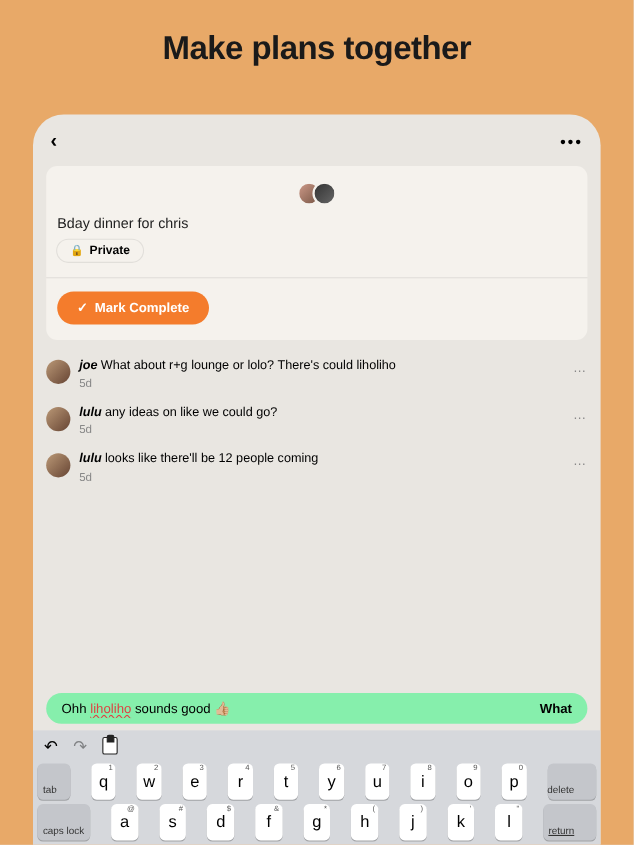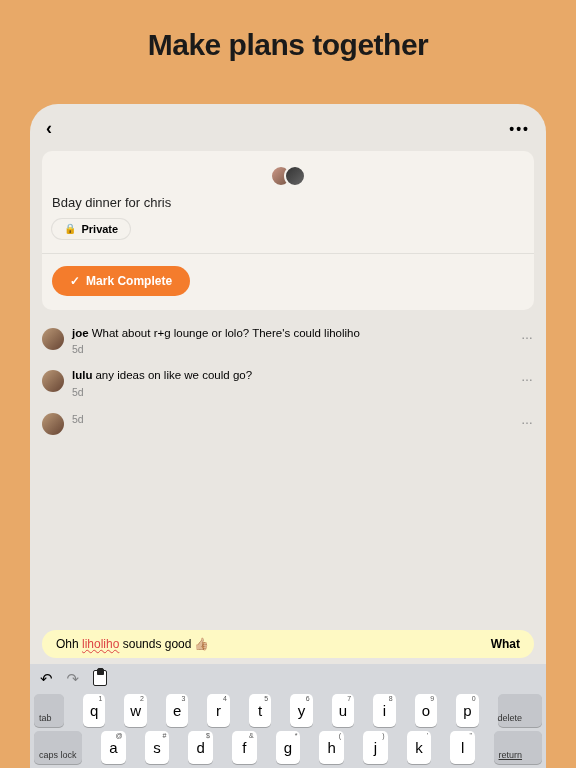--- a/index.html
+++ b/index.html
@@ -109,27 +109,27 @@
     gap: 8px;
     padding: 6px 0;
   }
   .c-av {
     width: 22px; height: 22px; border-radius: 50%;
     background: linear-gradient(135deg,#b97,#643);
     flex-shrink: 0;
     margin-top: 2px;
   }
   .c-body { flex: 1; font-size: 11.5px; line-height: 1.35; }
-  .c-user { font-weight: 700; margin-right: 3px;}
+  .c-user { font-weight: 700; margin-right: 3px; font-style: italic;}
   .c-time { color: #888; font-size: 10.5px; margin-top: 1px; }
   .c-dots { color: #888; font-size: 12px; letter-spacing: 1px; cursor:pointer; padding-top:2px;}
   .spacer { flex: 1; }
   .compose {
     margin: 6px 12px;
-    background: #fef9c3;
+    background: #86efac;
     border-radius: 18px;
     display: flex;
     align-items: center;
     padding: 7px 14px;
     font-size: 12px;
   }
   .compose-text { flex:1; }
   .hili { color: #d44; text-decoration: underline wavy #d44 1px; text-decoration-skip-ink: none;}
   .post-btn { font-weight: 700; cursor: pointer; }
   .kbrow-tools {
@@ -226,20 +226,21 @@
         <div class="c-av"></div>
         <div class="c-body">
           <div><span class="c-user">lulu</span><span>any ideas on like we could go?</span></div>
           <div class="c-time">5d</div>
         </div>
         <div class="c-dots">…</div>
       </div>
       <div class="comment">
         <div class="c-av"></div>
         <div class="c-body">
+          <div><span class="c-user">lulu</span><span>looks like there'll be 12 people coming</span></div>
           <div class="c-time">5d</div>
         </div>
         <div class="c-dots">…</div>
       </div>
     </div>
 
   <div class="spacer"></div>
 
   <div class="compose">
     <span class="compose-text">

